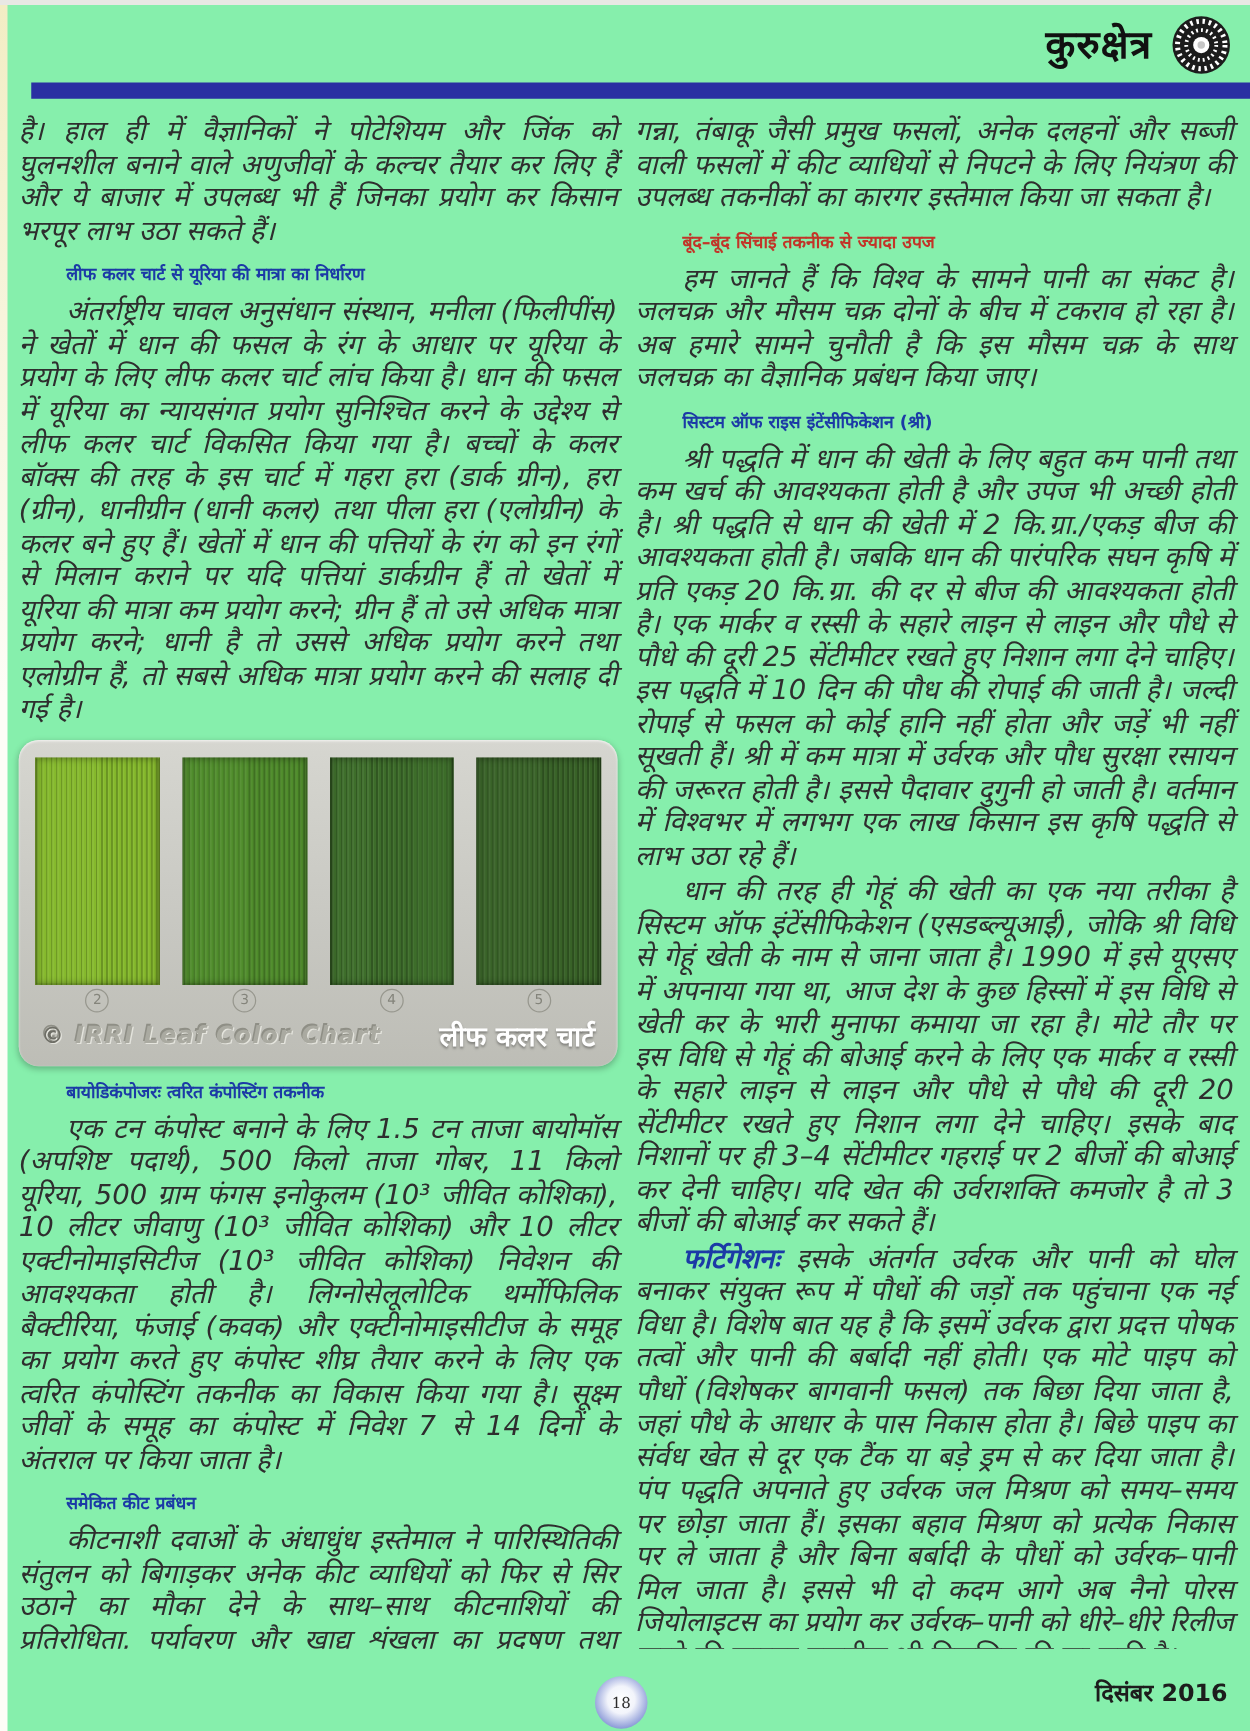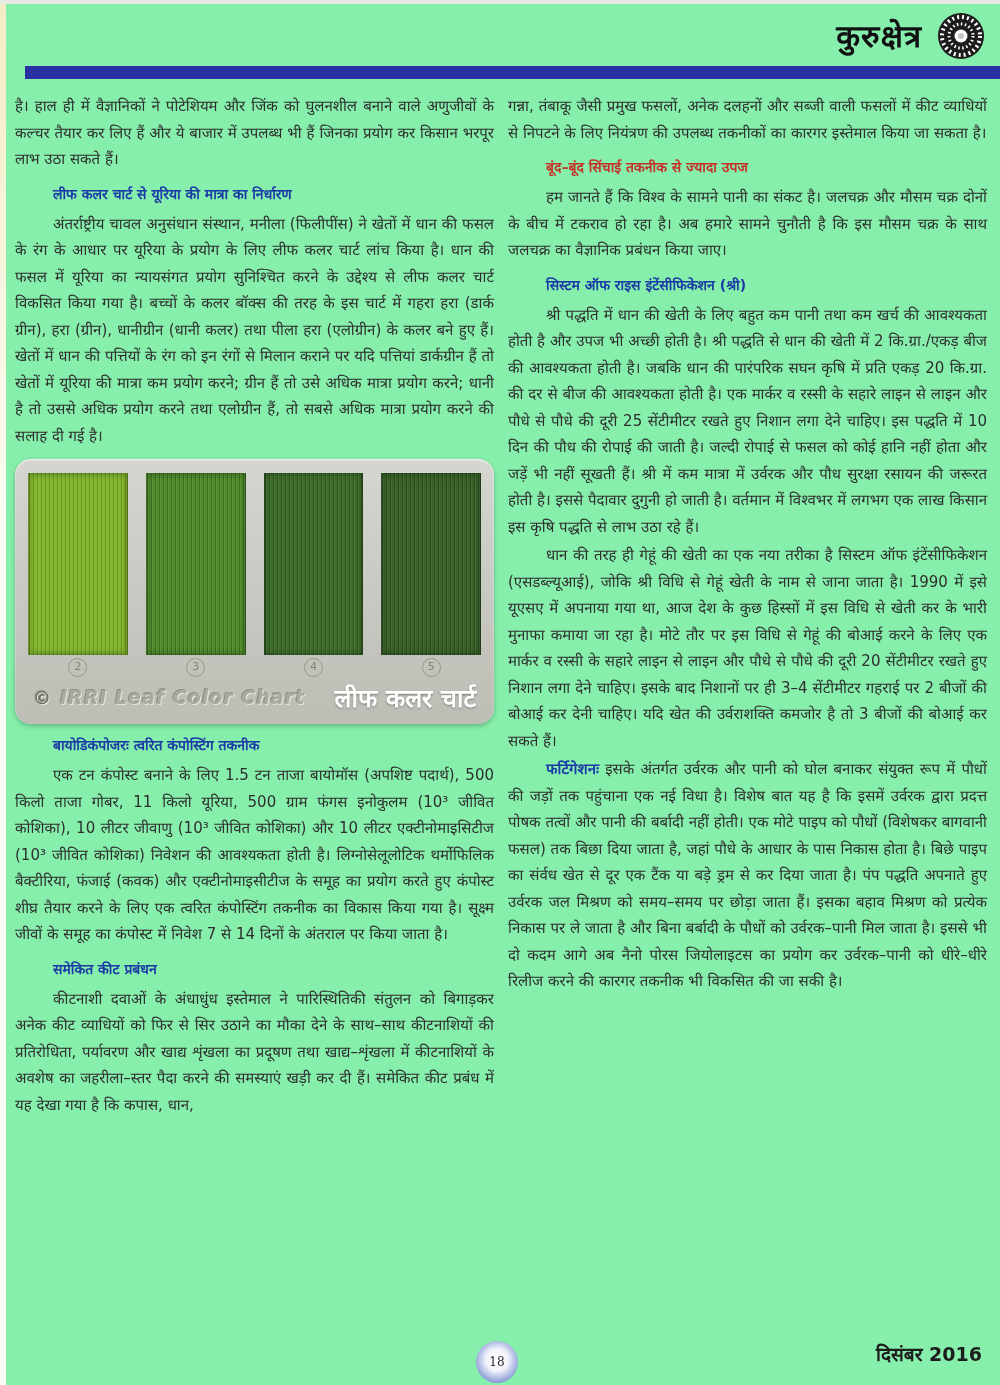--- a/index.html
+++ b/index.html
@@ -33,24 +33,25 @@
   
   .columns{
     display:flex;gap:14px;
     padding:14px 13px 0 15px;
     height:1240px;overflow:hidden;
     box-sizing:border-box;
   }
   .col{flex:1 1 0;min-width:0;}
   p.body{
     margin:0 0 2px 0;
-    font-size:15px;line-height:26.5px;
+    font-size:22px;line-height:26.5px;
     text-align:justify;
     text-indent:38px;
     color:#2e2e2e;
+    font-style:italic;
   }
   p.body.noindent{text-indent:0;}
   h3.head{
     margin:8px 0 4px 0;
     padding-left:38px;
     font-size:14px;line-height:26px;
     font-weight:bold;
   }
   h3.blue{color:#1b3aa6;}
   h3.red{color:#c23428;}
@@ -89,21 +90,21 @@
     font-size:19px;font-weight:bold;font-style:italic;
     color:#aaaaa1;
     text-shadow:1px 1px 0 #e4e4dd, -1px -1px 0 #8f8f86;
     letter-spacing:1px;
   }
   .lcc-copy{
     display:inline-block;font-style:normal;font-weight:bold;
     color:#6e6e66;margin-right:8px;font-size:18px;
   }
   .lcc-caption{
-    font-size:25px;font-weight:bold;color:#ffffff;
+    font-size:22px;font-weight:bold;color:#ffffff;
     text-shadow:0 1px 2px rgba(0,0,0,.35);
   }
   
   .page-badge{
     position:absolute;left:476px;top:1337px;
     width:42px;height:42px;border-radius:50%;
     background:radial-gradient(circle at 50% 45%, #ffffff 0%, #f2f4fb 35%, #8796d6 75%, #3c50b4 100%);
     display:flex;align-items:center;justify-content:center;
     font-family:"DejaVu Serif","Liberation Serif",serif;
     font-size:12px;color:#2b2b2b;

